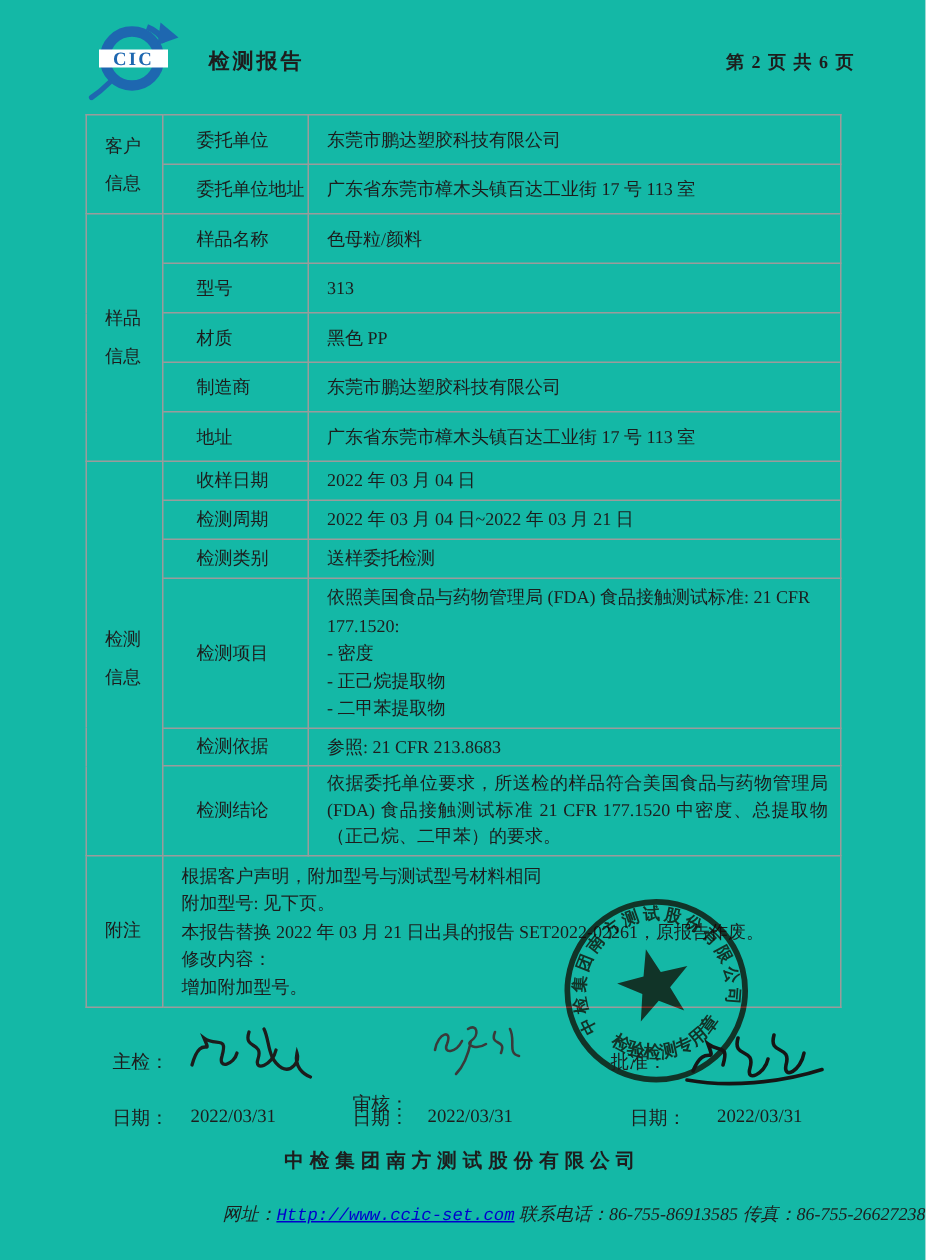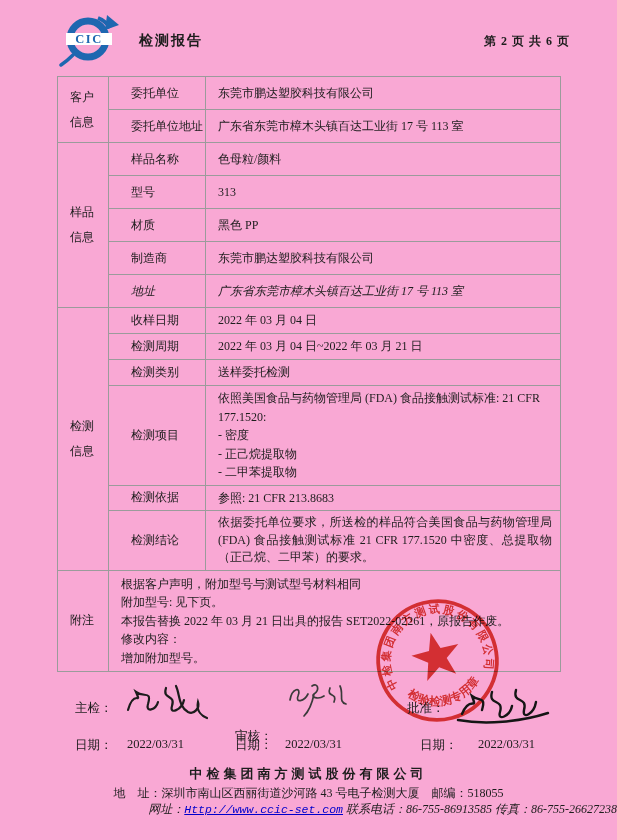--- a/index.html
+++ b/index.html
@@ -1,19 +1,19 @@
 <!DOCTYPE html>
 <html><head>
 <meta charset="utf-8">
 <style>
   * { margin:0; padding:0; box-sizing:border-box; }
   html,body { background:#e8e8e8; }
   .page {
     position:relative; width:617px; height:840px; margin:0 auto;
-    background:#f9a8d4; overflow:hidden;
+    background:#14b8a6; overflow:hidden;
     font-family:"Liberation Serif","DejaVu Serif",serif; color:#1d1d1d;
   }
   
   .hdr-logo { position:absolute; left:58px; top:11px; width:64px; height:56px; }
   .hdr-title { position:absolute; left:139px; top:32px; font-size:14px; font-weight:bold; letter-spacing:2px; }
   .hdr-no { position:absolute; left:236px; top:33px; font-size:12px; font-weight:bold; }
   .hdr-page { position:absolute; left:484px; top:33px; font-size:12px; font-weight:bold; letter-spacing:1px; }
   
   table.report { position:absolute; left:57px; top:76px; width:503px; border-collapse:collapse; table-layout:fixed; }
   table.report td { border:1px solid #9b9b9b; font-size:12px; vertical-align:middle; }
@@ -80,21 +80,21 @@
         <td class="fvalue">313</td>
       </tr>
       <tr style="height:33px;">
         <td class="flabel">材质</td>
         <td class="fvalue">黑色 PP</td>
       </tr>
       <tr style="height:33px;">
         <td class="flabel">制造商</td>
         <td class="fvalue">东莞市鹏达塑胶科技有限公司</td>
       </tr>
-      <tr style="height:33px;font-style:italic;">
+      <tr style="height:33px;">
         <td class="flabel">地址</td>
         <td class="fvalue">广东省东莞市樟木头镇百达工业街 17 号 113 室</td>
       </tr>
 
       <tr style="height:26px;">
         <td class="group" rowspan="6"><span>检测信息</span></td>
         <td class="flabel">收样日期</td>
         <td class="fvalue">2022 年 03 月 04 日</td>
       </tr>
       <tr style="height:26px;">
@@ -177,20 +177,19 @@
   </svg>
 
   <div class="date-label" style="left:75px; top:737px;">日期：</div>
   <div class="date-val" style="left:127px; top:737px;">2022/03/31</div>
   <div class="date-label" style="left:235px; top:737px;">日期：</div>
   <div class="date-val" style="left:285px; top:737px;">2022/03/31</div>
   <div class="date-label" style="left:420px; top:737px;">日期：</div>
   <div class="date-val" style="left:478px; top:737px;">2022/03/31</div>
 
   <div class="f-company">中检集团南方测试股份有限公司</div>
-  <div class="f-addr">地　址：深圳市南山区西丽街道沙河路 43 号电子检测大厦　邮编：518055</div>
   <div class="f-web">
     <span>网址：</span><a>Http://www.ccic-set.com</a>
     <span>联系电话：86-755-86913585</span>
     <span>传真：86-755-26627238</span>
   </div>
 
 </div>
 
 </body></html>

